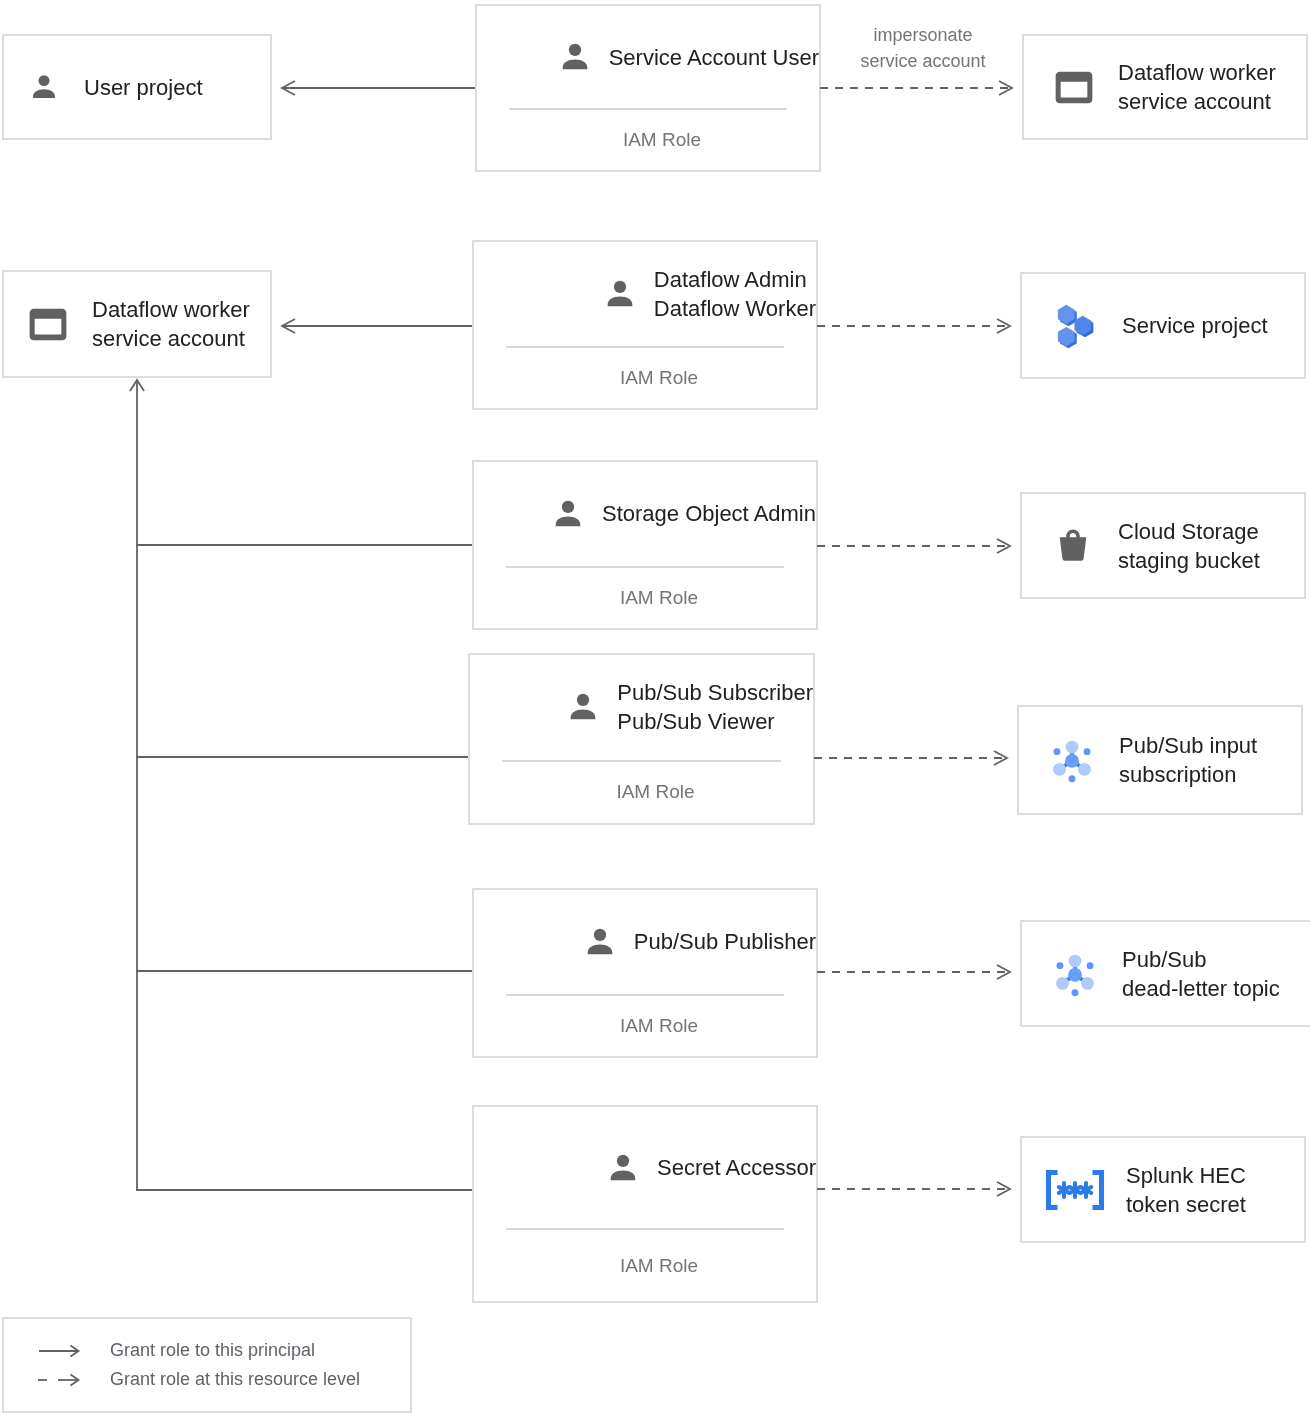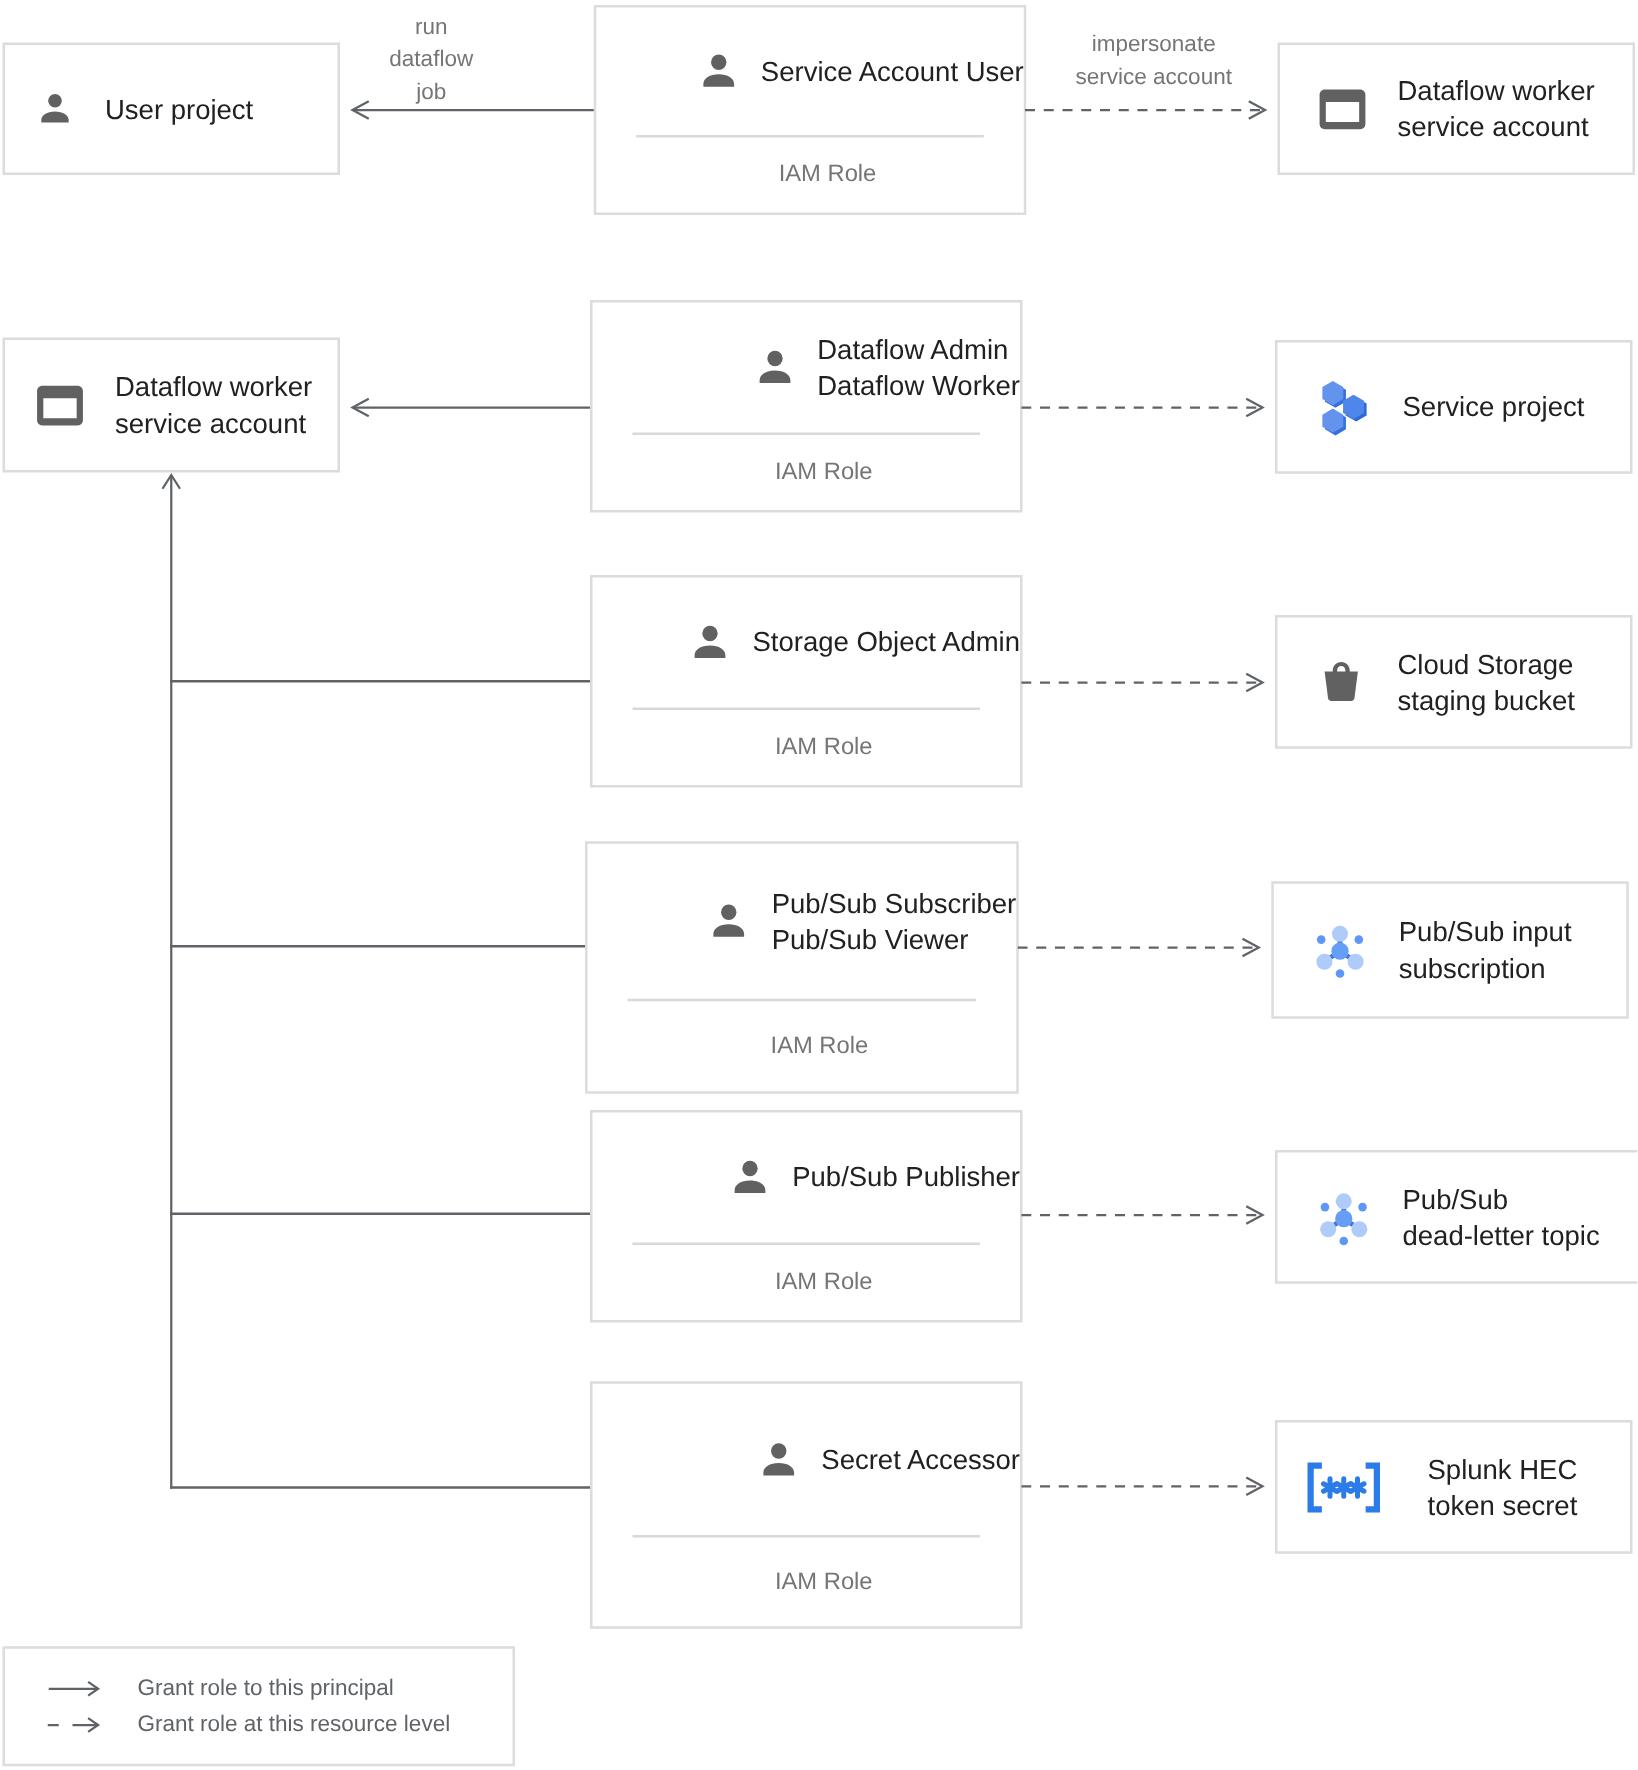--- a/index.html
+++ b/index.html
@@ -118,25 +118,20 @@
   <div class="box rbox rt" style="left:1022px;top:34px;width:286px;height:106px">
     <svg class="ic" width="40" height="35">
         <use href="#i-sa"></use>
       </svg>
     <div class="txt">
       <div>Dataflow worker</div>
       <div>service account</div>
     </div>
   </div>
 
-  <div class="edge-label" style="left:295px;top:8px;width:100px">
-    <div>run</div>
-    <div>dataflow</div>
-    <div>job</div>
-  </div>
   <svg class="conn" style="left:271px;top:78px" width="205" height="20">
     <line x1="204" y1="10" x2="12" y2="10"></line>
       <path d="M24 3 L11 10 L24 17"></path>
   </svg>
 
   <div class="edge-label" style="left:838px;top:22px;width:170px">
     <div>impersonate</div>
     <div>service account</div>
   </div>
   <svg class="conn dashed" style="left:820px;top:78px" width="203" height="20">
@@ -218,21 +213,21 @@
       <div>Cloud Storage</div>
       <div>staging bucket</div>
     </div>
   </div>
 
   <svg class="conn dashed" style="left:817px;top:536px" width="204" height="20">
     <line x1="0" y1="10" x2="190" y2="10"></line>
       <path d="M180 3 L193 10 L180 17"></path>
   </svg>
 
-  <div class="box role" style="left:468px;top:673px;width:347px;height:202px">
+  <div class="box role" style="left:468px;top:653px;width:347px;height:172px">
     <div class="role-top">
       <svg class="ic" width="36" height="36">
           <use href="#i-person"></use>
         </svg>
       <div class="role-title">
         <div>Pub/Sub Subscriber</div>
         <div>Pub/Sub Viewer</div>
       </div>
     </div>
     <div class="role-divider"></div>
@@ -290,21 +285,21 @@
         </svg>
       <div class="role-title">
         <div>Secret Accessor</div>
         <div></div>
       </div>
     </div>
     <div class="role-divider"></div>
     <div class="role-sub">IAM Role</div>
   </div>
 
-  <div class="box rbox rt" style="left:1020px;top:1136px;width:286px;height:107px;padding-left:22px;gap:36px">
+  <div class="box rbox rt" style="left:1020px;top:1136px;width:286px;height:107px;padding-left:22px;gap:20px">
     <svg class="ic" width="62" height="42">
         <use href="#i-secret"></use>
       </svg>
     <div class="txt">
       <div>Splunk HEC</div>
       <div>token secret</div>
     </div>
   </div>
 
   <svg class="conn dashed" style="left:817px;top:1179px" width="204" height="20">

